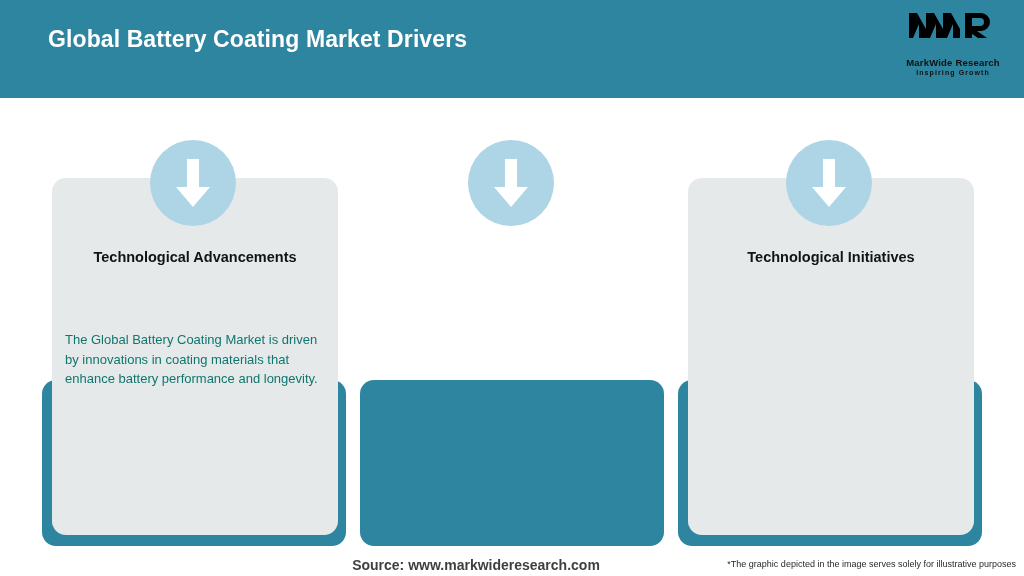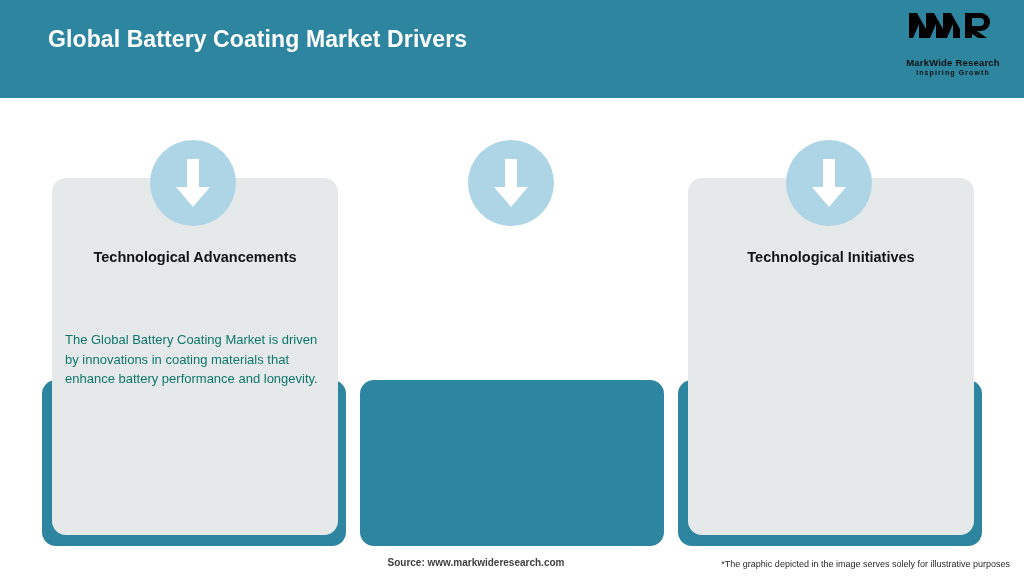--- a/index.html
+++ b/index.html
@@ -149,27 +149,27 @@
     line-height: 19.5px;
   }
 
   
   .source {
     position: absolute;
     left: 0;
     top: 557px;
     width: 952px;
     text-align: center;
-    font-size: 10px;
+    font-size: 14px;
     font-weight: bold;
     color: #3f3f3f;
   }
   .disclaimer {
     position: absolute;
-    right: 14px;
+    right: 8px;
     top: 559px;
     font-size: 9px;
     color: #2a2a2a;
     white-space: nowrap;
   }
 </style>
 </head>
 <body>
 
 <div class="header">

